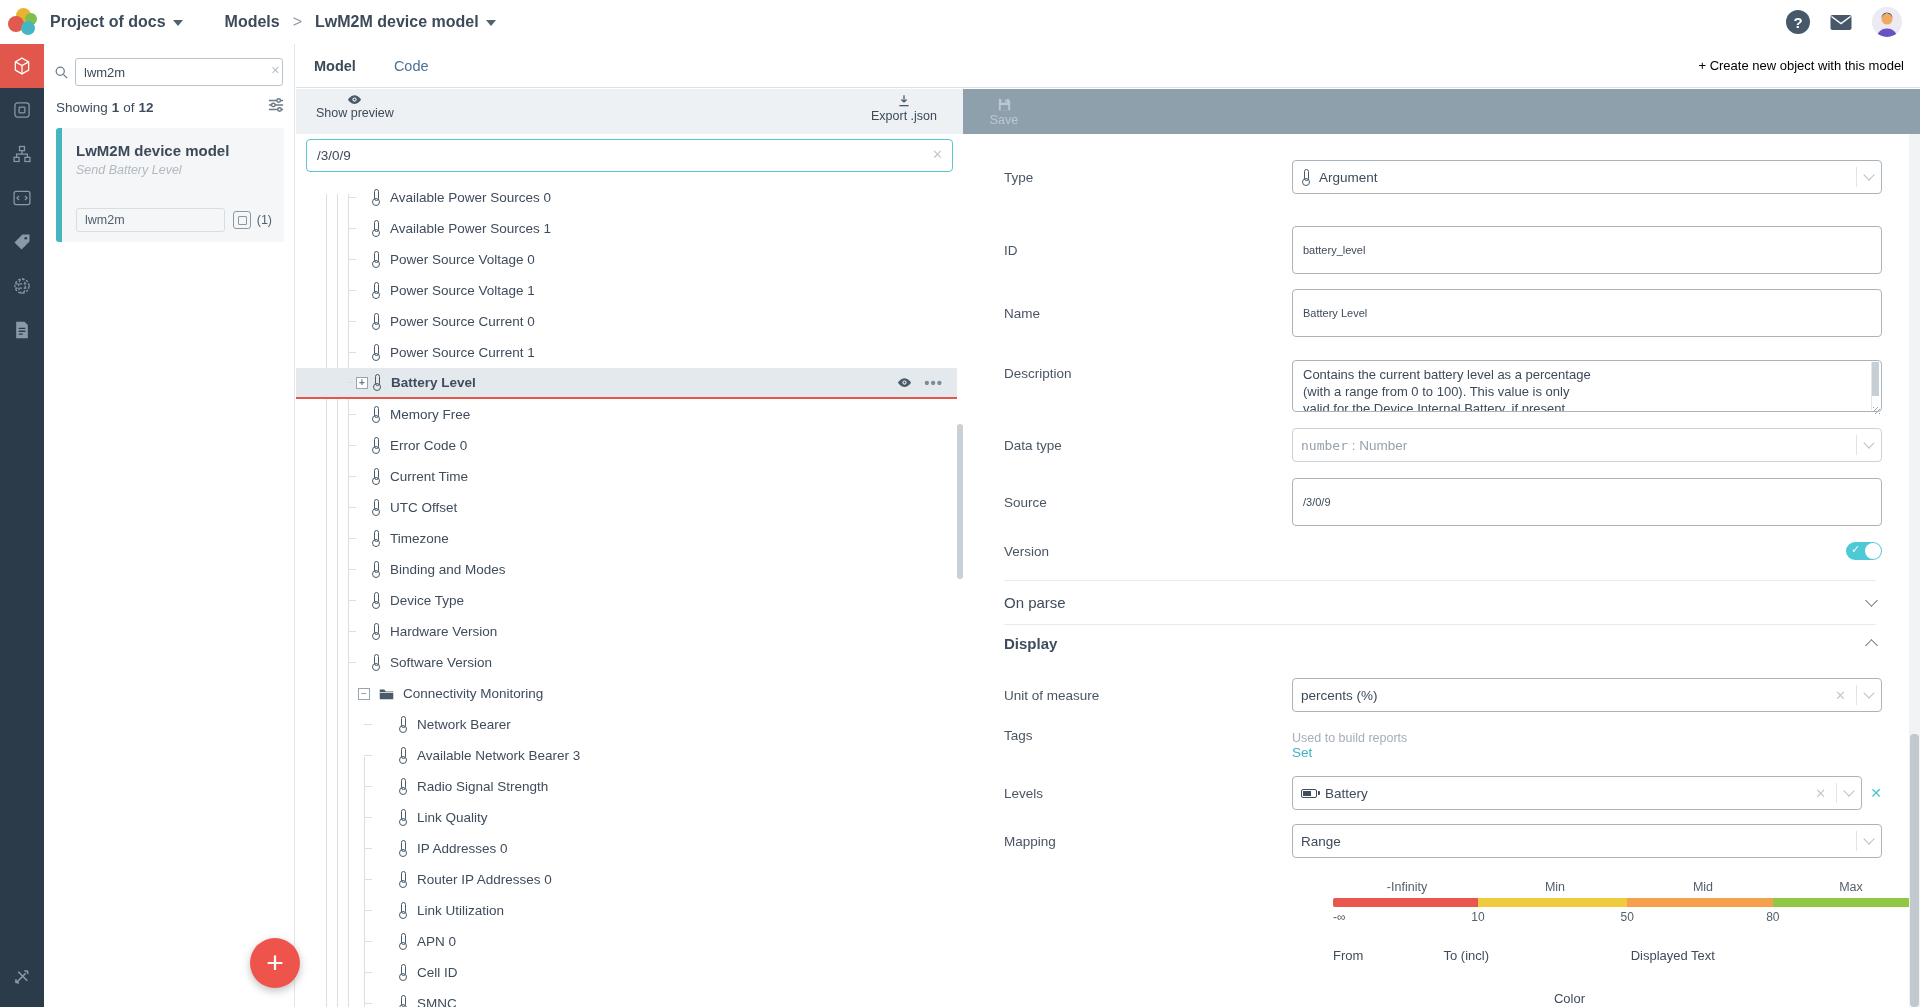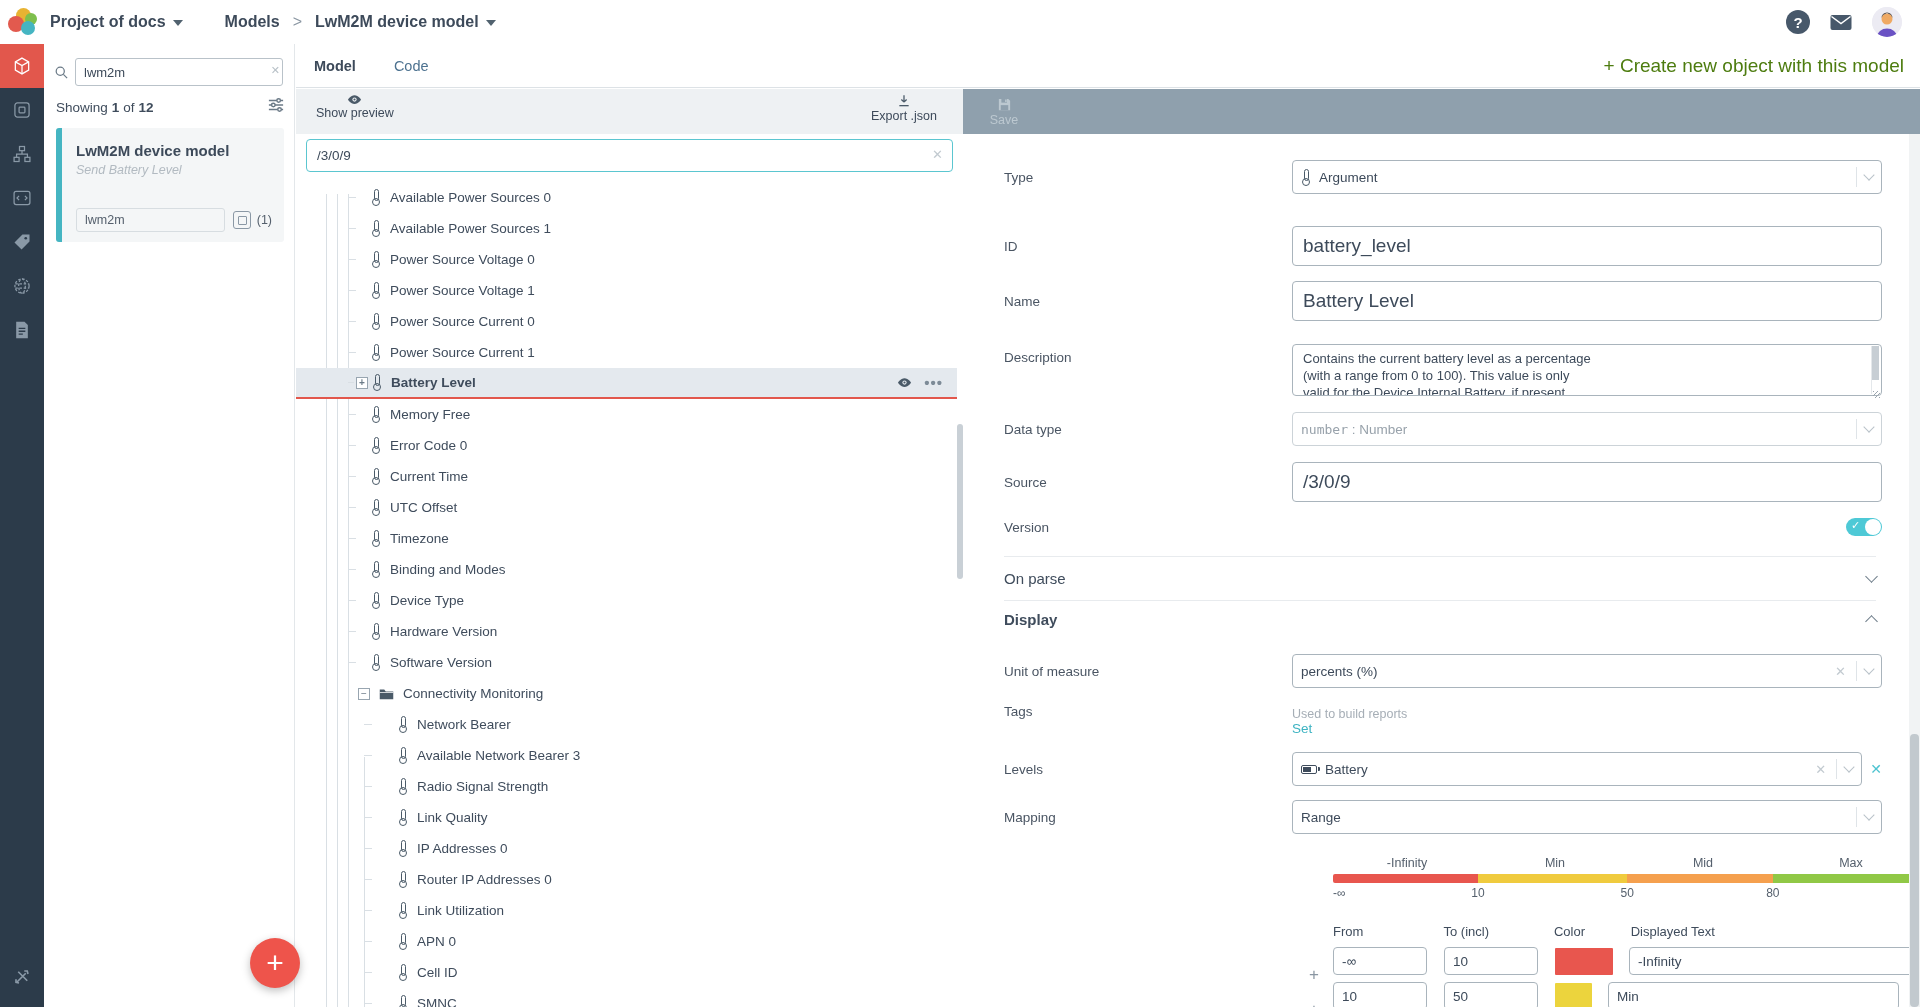--- a/index.html
+++ b/index.html
@@ -60,21 +60,21 @@
   #fab { position:absolute; left:206px; top:894px; width:50px; height:50px; border-radius:50%;
     background:#ee544b; color:#fff; font-size:30px; font-weight:300; display:flex; align-items:center;
     justify-content:center; box-shadow:0 3px 8px rgba(0,0,0,.25); cursor:pointer; z-index:25; }
 
   
   #tabsbar { position:absolute; left:296px; top:44px; width:1624px; height:44px; background:#fff;
     border-bottom:1px solid #dde2e6; display:flex; align-items:center; padding:0 16px 0 18px;gap:8px; }
   .tab { font-size:14.5px; margin-right:30px; cursor:pointer; }
   .tab.active { color:#3d4a5a; font-weight:700; }
   .tab.inactive { color:#4d7290; }
-  #create-link { margin-left:auto; color:#4d7c0f; font-size:19px; cursor:pointer; }
+  #create-link { margin-left:auto; color:#000000; font-size:13px; cursor:pointer; }
 
   
   #tree-toolbar { position:absolute; left:296px; top:89px; width:667px; height:45px; background:#eef1f3;
     display:flex; align-items:flex-start; justify-content:space-between; padding:5px 26px 0 20px; }
   .tool-btn { display:flex; flex-direction:column; align-items:center; gap:1px; cursor:pointer; }
   .tool-btn .lbl { font-size:12.5px; color:#3d4a5a; }
   #save-strip { position:absolute; left:963px; top:89px; width:957px; height:45px; background:#8fa0ad; }
   #save-btn { width:62px; height:45px; display:flex; flex-direction:column; align-items:center;
     justify-content:center; gap:1px; margin-left:10px; cursor:default; }
   #save-btn .lbl { font-size:12.5px; color:#bcc8d0; }
@@ -108,22 +108,22 @@
   .folder-ic { margin-right:9px; flex:none; }
   #tree-scroll { position:absolute; right:0px; top:290px; width:6px; height:155px; background:#c9d0d6; border-radius:3px; }
 
   
   #right-panel { position:absolute; left:963px; top:134px; width:957px; height:873px; background:#fff; overflow:hidden; }
   #rp-scrolltrack { position:absolute; right:0; top:0; width:11px; height:873px; background:#f1f3f4; }
   #rp-scrollthumb { position:absolute; right:1px; top:600px; width:9px; height:273px; background:#c2c9ce; border-radius:4px; }
   .frow { display:flex; align-items:center; padding-left:41px; }
   .flabel { width:288px; font-size:13.5px; color:#4a5563; flex:none; }
   .fctrl { width:590px; position:relative; }
-  .inp { width:590px; height:40px; border:1px solid #a9b4bc; border-radius:4px; padding:0 10px;
-    font-size:19px; color:#3d4a5a; outline:none; font-family:inherit; background:#fff; }
+  .inp { width:590px; height:48px; border:1px solid #a9b4bc; border-radius:4px; padding:0 10px;
+    font-size:11px; color:#3d4a5a; outline:none; font-family:inherit; background:#fff; }
   .selbox { width:590px; height:34px; border:1px solid #a9b4bc; border-radius:4px; background:#fff;
     display:flex; align-items:center; padding:0 8px; font-size:13.5px; color:#3d4a5a; cursor:pointer; }
   .selbox .grow { flex:1; }
   .sel-clear { color:#c2cad0; font-size:13px; margin-right:10px; cursor:pointer; }
   .sel-div { width:1px; height:20px; background:#dfe4e8; margin-right:8px; }
   .chev { width:8px; height:8px; border-right:1.6px solid #b9c2c9; border-bottom:1.6px solid #b9c2c9;
     transform:rotate(45deg); margin-top:-4px; }
   .selbox.disabled { border-color:#ccd3d8; color:#98a2ab; cursor:default; }
   .mono { font-family:"DejaVu Sans Mono",monospace; font-size:13px; }
   textarea#desc { width:590px; height:52px; border:1px solid #a9b4bc; border-radius:4px; resize:none;
@@ -160,21 +160,21 @@
   #grad-ticks span { position:absolute; }
 
   
   #rtable { margin:22px 0 0 370px; position:relative; }
   .rt-head { display:flex; font-size:13px; color:#3f4c5c; margin-bottom:8px; }
   .rt-row { display:flex; align-items:center; margin-bottom:7px; position:relative; }
   .cell-from,.cell-to { width:94px; margin-right:17px; }
   .cell-from input,.cell-to input { width:94px; height:28px; border:1px solid #a9b4bc; border-radius:4px;
     padding:0 8px; font-size:13.5px; color:#3d4a5a; outline:none; font-family:inherit; }
   .cell-color { width:61px; height:27px; margin-right:16px; border-radius:1px; cursor:pointer; }
-  .cell-color-h { width:61px; margin-right:16px; }
+  .cell-color-h { width:61px; margin-right:16px;margin-top:43px; }
   .cell-text { width:291px; }
   .cell-text input { width:291px; height:28px; border:1px solid #a9b4bc; border-radius:4px; padding:0 8px;
     font-size:13.5px; color:#3d4a5a; outline:none; font-family:inherit; }
   .row-x { color:#c2cad0; font-size:13px; margin-left:10px; cursor:pointer; }
   .add-plus { position:absolute; left:-24px; color:#8a96a2; font-size:17px; cursor:pointer; }
 </style>
 </head>
 <body>
 
 <div id="topbar">

